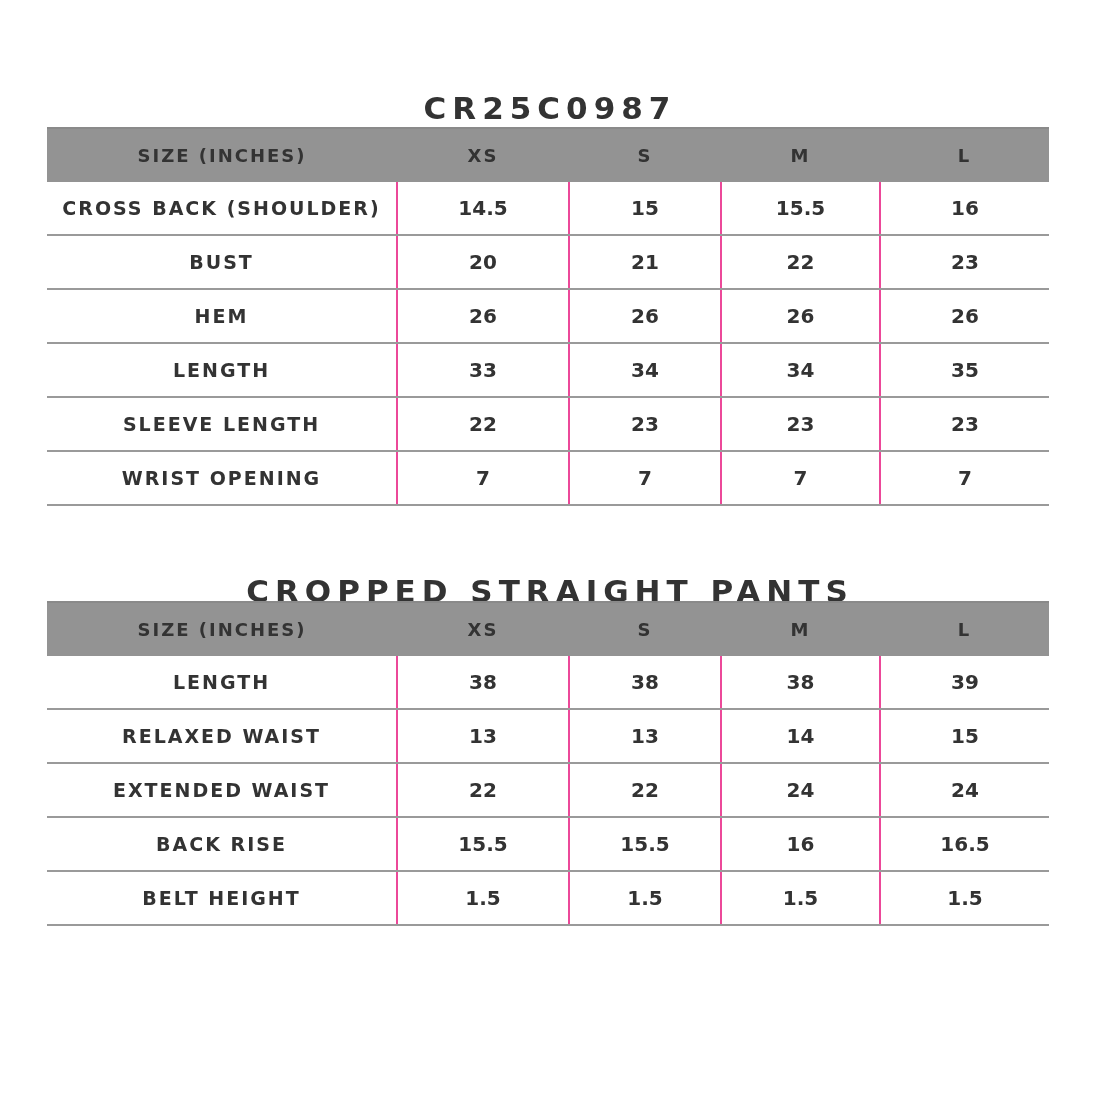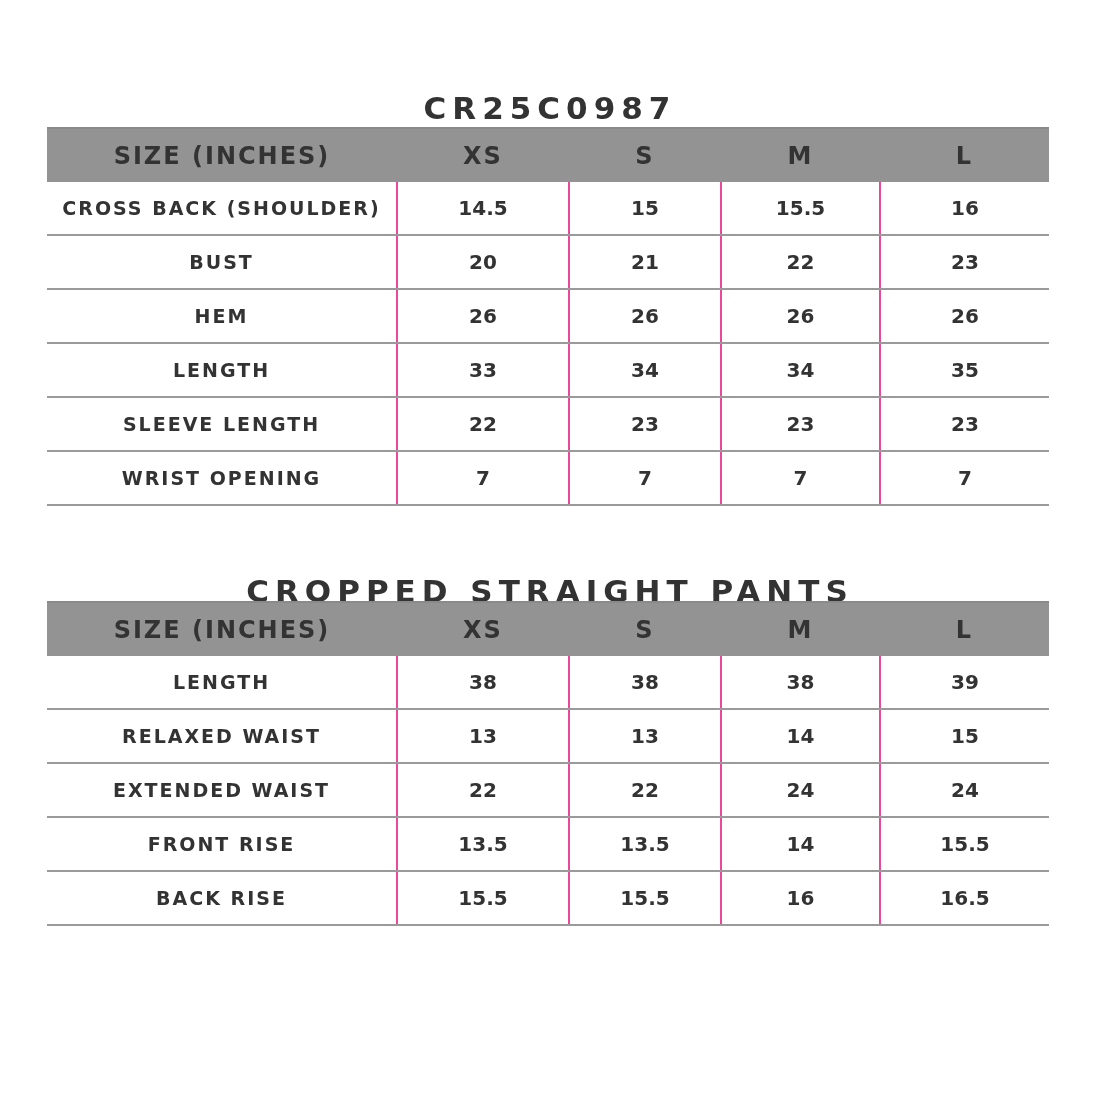--- a/index.html
+++ b/index.html
@@ -16,21 +16,21 @@
     }
     #table1 { top: 127px; }
     #table2 { top: 601px; }
     .size-table col.c0 { width: 350px; }
     .size-table col.c1 { width: 172px; }
     .size-table col.c2 { width: 152px; }
     .size-table col.c3 { width: 159px; }
     .size-table col.c4 { width: 169px; }
     .size-table th {
       background: #939393; height: 53px; color: #333333;
-      font-size: 24px; font-weight: bold; letter-spacing: 2px;
+      font-size: 18px; font-weight: bold; letter-spacing: 2px;
       text-align: center; padding: 0; border-top: 2px solid #8a8a8a;
     }
     .size-table td {
       height: 52px; text-align: center; padding: 0;
       font-size: 20px; font-weight: bold; color: #333333;
       border-bottom: 2px solid #9a9a9a;
     }
     .size-table td.label { font-size: 19px; letter-spacing: 2px; }
     .size-table td + td { border-left: 2px solid #ec4899; border-radius: 21px; }
   </style>
@@ -137,27 +137,27 @@
         <td>15</td>
       </tr>
       <tr>
         <td class="label">EXTENDED WAIST</td>
         <td>22</td>
         <td>22</td>
         <td>24</td>
         <td>24</td>
       </tr>
       <tr>
-        <td class="label">FRONT RISE</td>
-        <td>13.5</td>
-        <td>13.5</td>
-        <td>14</td>
-        <td>15.5</td>
-      </tr>
-      <tr>
         <td class="label">BACK RISE</td>
         <td>15.5</td>
         <td>15.5</td>
         <td>16</td>
         <td>16.5</td>
       </tr>
+      <tr>
+        <td class="label">BELT HEIGHT</td>
+        <td>1.5</td>
+        <td>1.5</td>
+        <td>1.5</td>
+        <td>1.5</td>
+      </tr>
     </tbody>
 </table>
 
 </body></html>

